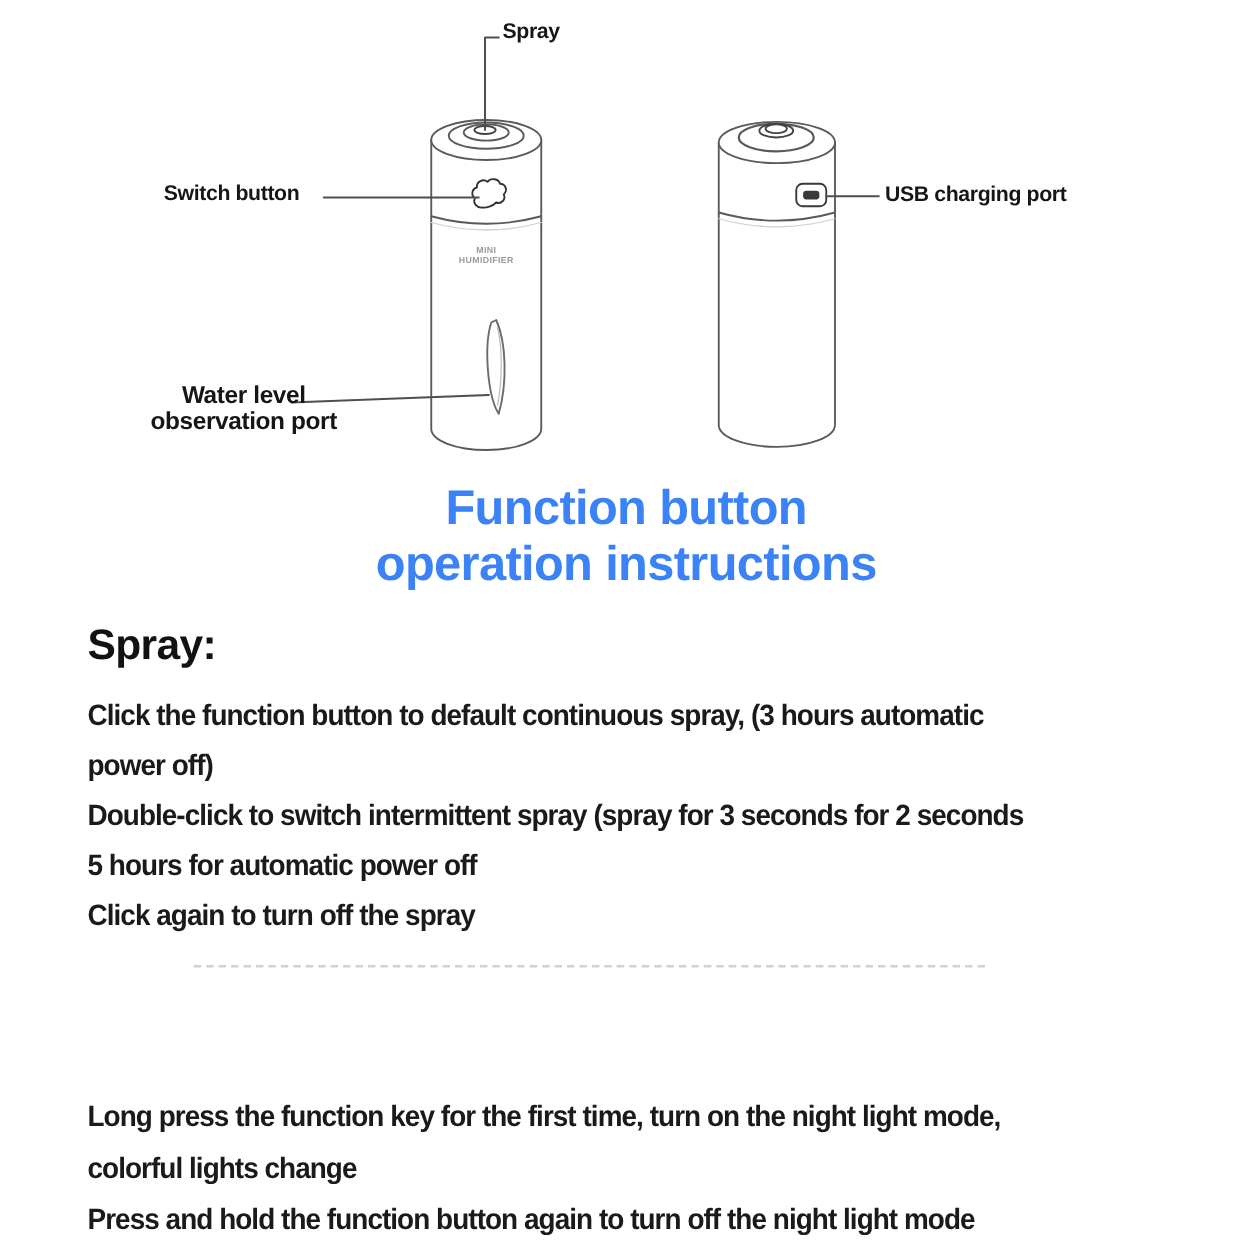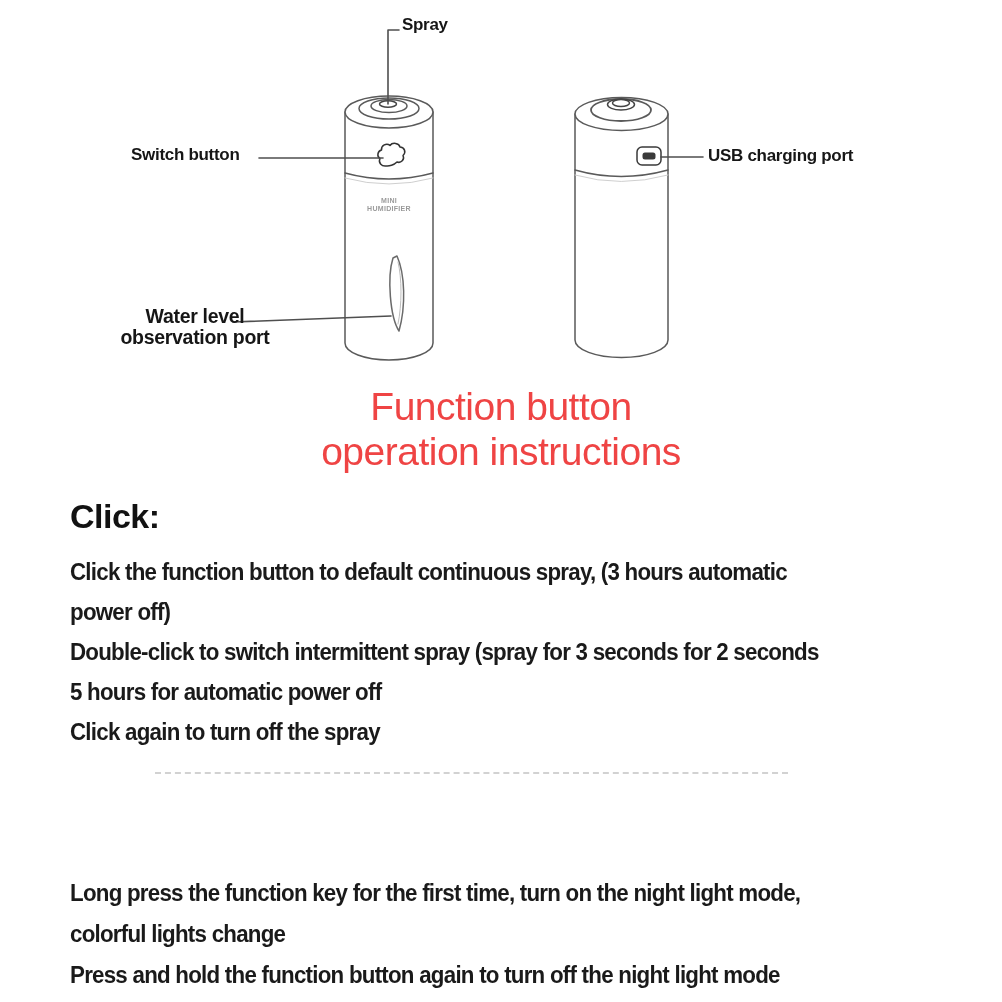--- a/index.html
+++ b/index.html
@@ -18,21 +18,21 @@
     text-align:center;width:156px;font-size:19.5px;line-height:21px;white-space:normal;margin-left:40px;
   }
   
   .device-print{
     position:absolute;left:357px;top:197px;width:64px;text-align:center;
     font-size:7px;line-height:8px;color:#9a9a9a;letter-spacing:0.3px;font-weight:700;
   }
   
   .main-title{
     position:absolute;left:0;top:384px;width:100%;text-align:center;
-    font-size:39px;line-height:45px;font-weight:400;letter-spacing:-0.5px;color:#ef4444;
+    font-size:39px;line-height:45px;font-weight:700;letter-spacing:-0.5px;color:#3b82f6;
   }
   
   .section-heading{
     position:absolute;left:70px;font-size:34px;font-weight:700;
     letter-spacing:-0.5px;color:#121212;
   }
   
   .body-block{position:absolute;left:70px;}
   .body-line{
     font-size:23.5px;font-weight:700;letter-spacing:-0.8px;color:#1a1a1a;
@@ -101,21 +101,21 @@
   <div class="device-print">
     <div>MINI</div>
     <div>HUMIDIFIER</div>
   </div>
 
   <div class="main-title">
     <div>Function button</div>
     <div>operation instructions</div>
   </div>
 
-  <div class="section-heading" style="top:497px">Click:</div>
+  <div class="section-heading" style="top:497px">Spray:</div>
 
   <div class="body-block block-1" style="top:552px">
     <div class="body-line">Click the function button to default continuous spray, (3 hours automatic</div>
     <div class="body-line">power off)</div>
     <div class="body-line">Double-click to switch intermittent spray (spray for 3 seconds for 2 seconds</div>
     <div class="body-line">5 hours for automatic power off</div>
     <div class="body-line">Click again to turn off the spray</div>
   </div>
 
   <div class="divider"></div>

